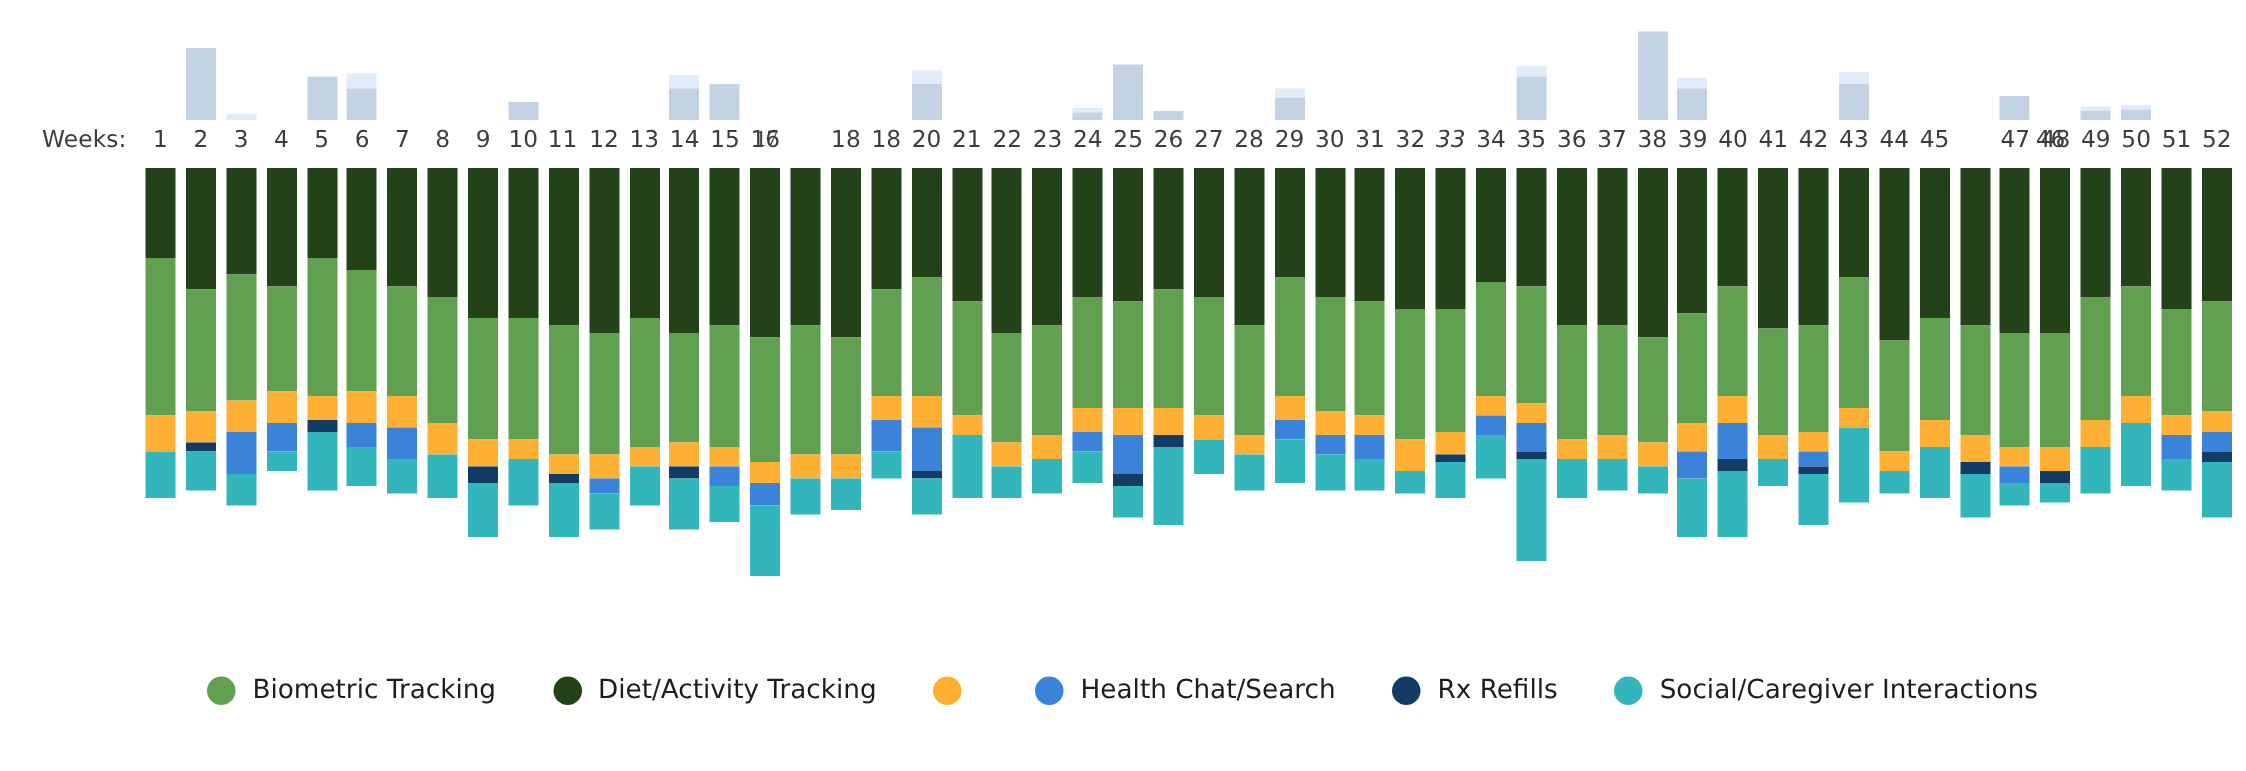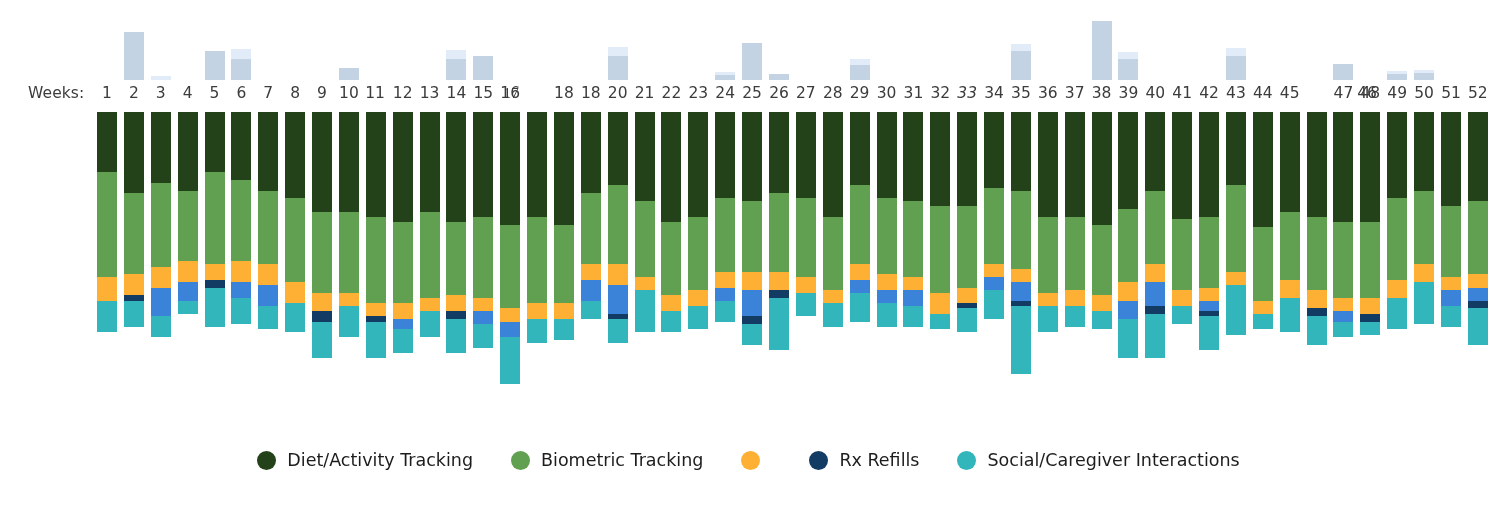--- a/index.html
+++ b/index.html
@@ -583,29 +583,33 @@
         <div class="seg" style="height: 73.36px; background: rgb(97, 160, 80);"></div>
         <div class="seg" style="height: 13.1px; background: rgb(253, 176, 52);"></div>
         <div class="seg" style="height: 13.1px; background: rgb(59, 130, 217);"></div>
         <div class="seg" style="height: 7.86px; background: rgb(18, 60, 99);"></div>
         <div class="seg" style="height: 36.68px; background: rgb(51, 181, 188);"></div>
       </div>
     </div>
 
   <div id="legend">
       <div class="legend-item">
+        <span class="legend-dot" style="background: rgb(97, 160, 80);"></span>
+        <span class="legend-label">Biometric Tracking</span>
+      </div>
+      <div class="legend-item">
         <span class="legend-dot" style="background: rgb(35, 66, 26);"></span>
         <span class="legend-label">Diet/Activity Tracking</span>
       </div>
       <div class="legend-item">
-        <span class="legend-dot" style="background: rgb(97, 160, 80);"></span>
-        <span class="legend-label">Biometric Tracking</span>
+        <span class="legend-dot" style="background: rgb(253, 176, 52);"></span>
       </div>
       <div class="legend-item">
-        <span class="legend-dot" style="background: rgb(253, 176, 52);"></span>
+        <span class="legend-dot" style="background: rgb(59, 130, 217);"></span>
+        <span class="legend-label">Health Chat/Search</span>
       </div>
       <div class="legend-item">
         <span class="legend-dot" style="background: rgb(18, 60, 99);"></span>
         <span class="legend-label">Rx Refills</span>
       </div>
       <div class="legend-item">
         <span class="legend-dot" style="background: rgb(51, 181, 188);"></span>
         <span class="legend-label">Social/Caregiver Interactions</span>
       </div>
     </div>

